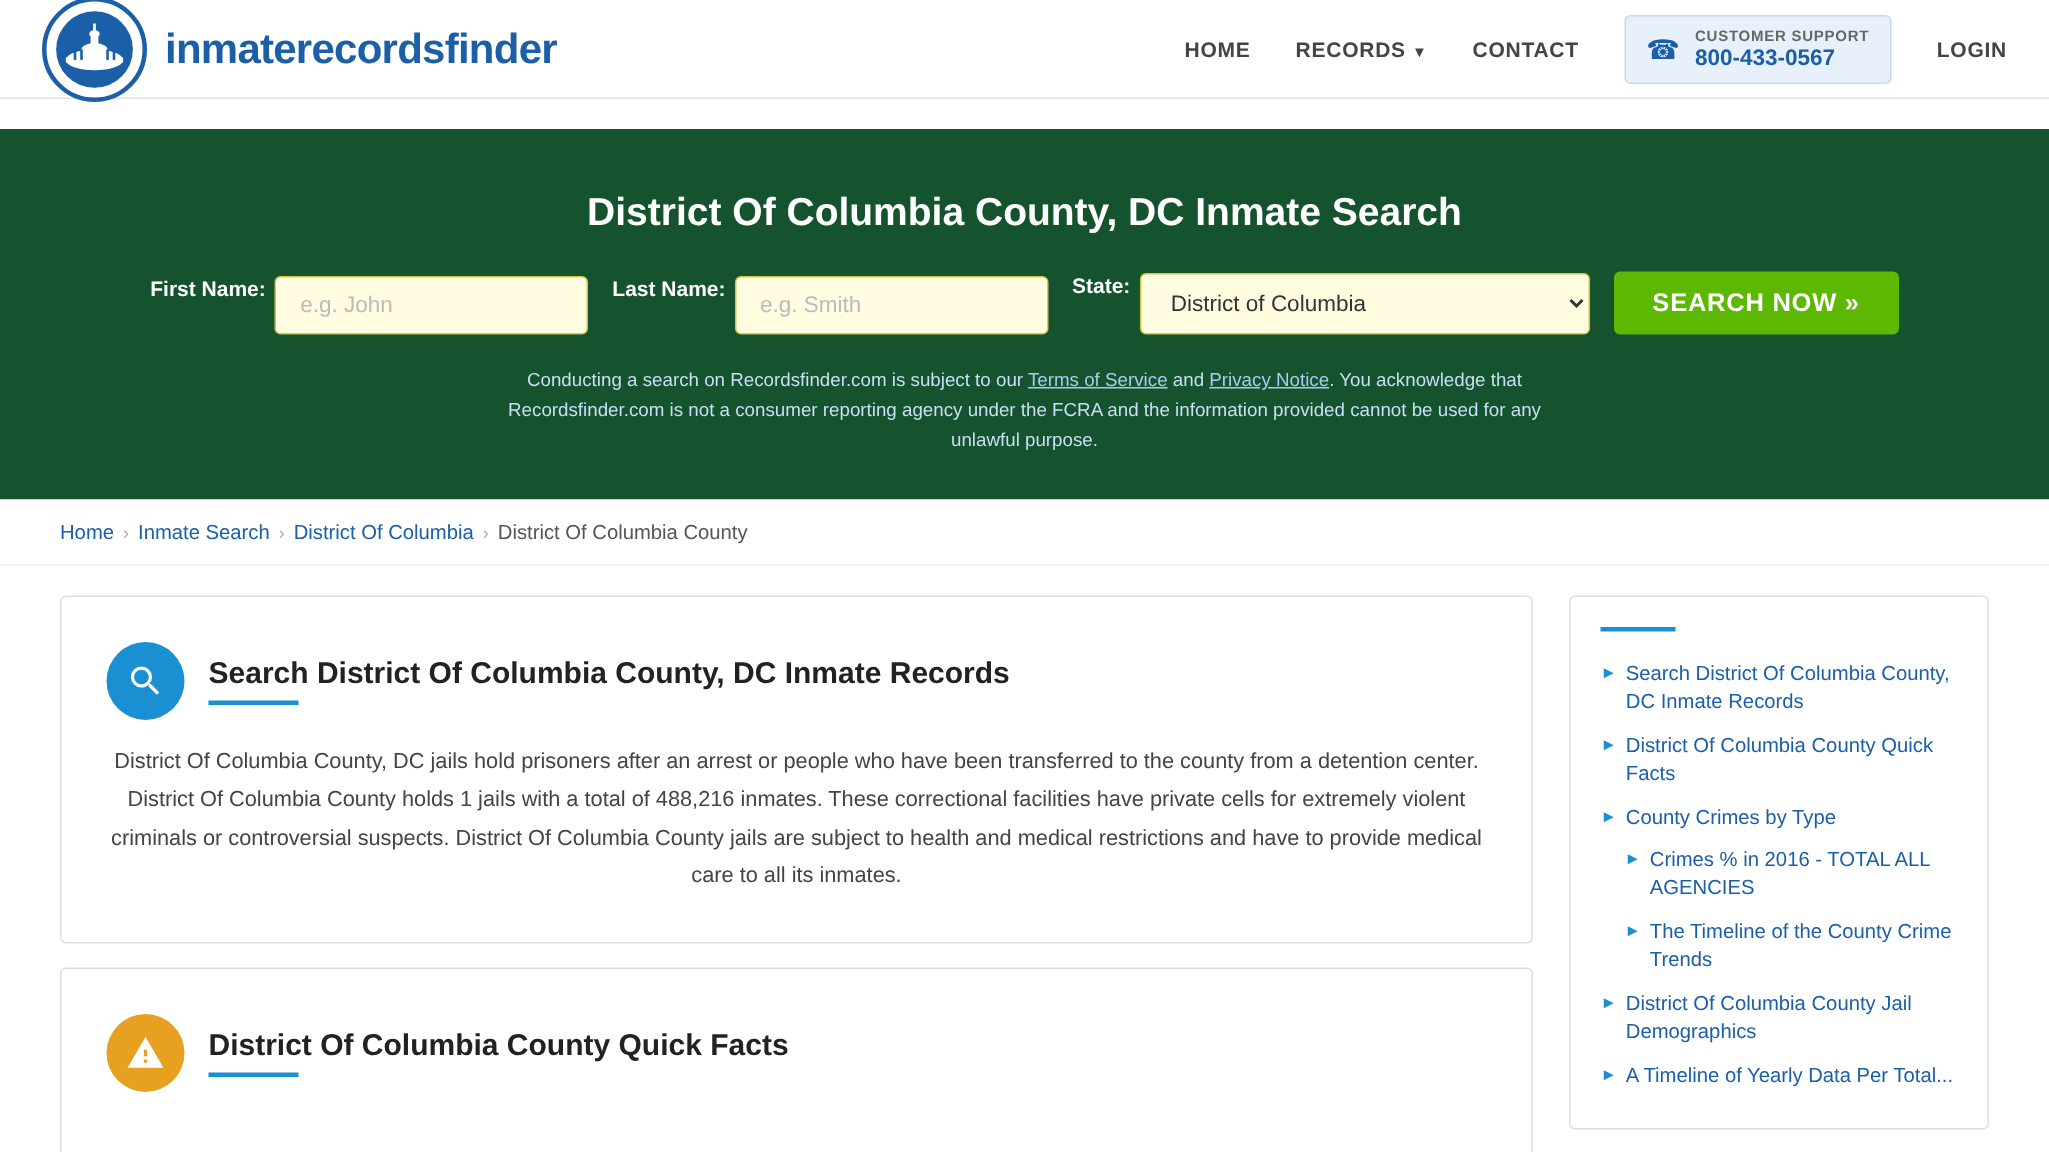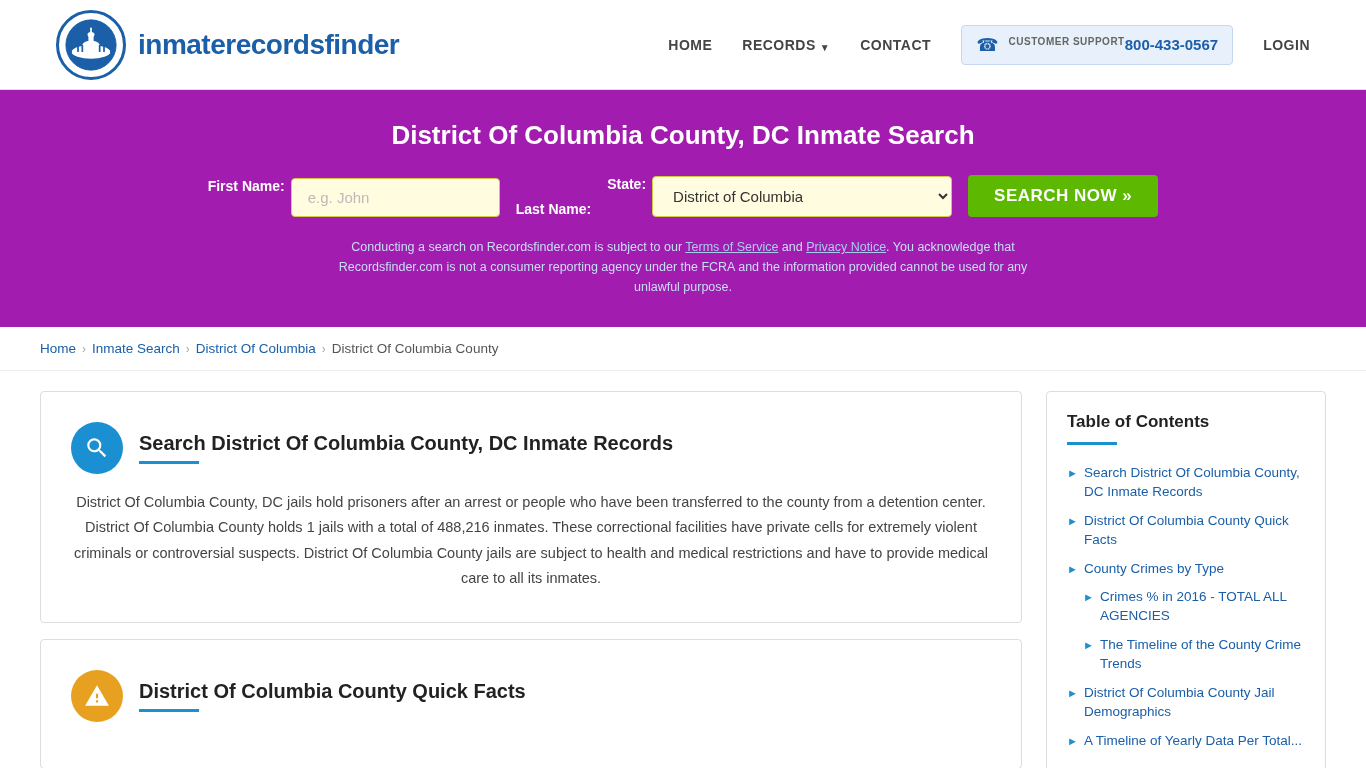--- a/index.html
+++ b/index.html
@@ -2,25 +2,25 @@
 <html><head>
   <meta charset="utf-8">
   <style>
     * { margin: 0; padding: 0; box-sizing: border-box; }
     body { font-family: Arial, sans-serif; font-size: 14px; color: #333; background: #fff; }
 
     
     .header {
       background: #fff;
       border-bottom: 1px solid #e0e0e0;
-      padding: 10px 56px;
+      padding: 10px 28px;
       display: flex;
       align-items: center;
       justify-content: space-between;
-      height: 90px;
+      height: 66px;
     }
     .logo-area {
       display: flex;
       align-items: center;
       gap: 12px;
     }
     .logo-circle {
       width: 70px;
       height: 70px;
       border-radius: 50%;
@@ -73,40 +73,41 @@
       display: flex;
       align-items: center;
       gap: 10px;
     }
     .support-icon {
       color: #1a5fa8;
       font-size: 18px;
     }
     .support-text {
       display: flex;
-      flex-direction: row;
+      flex-direction: column;
     }
     .support-label {
       font-size: 10px;
       color: #666;
       text-transform: uppercase;
       font-weight: 600;
       letter-spacing: 0.5px;
     }
     .support-number {
       font-size: 15px;
       font-weight: 700;
       color: #1a5fa8;
     }
 
     
     .search-banner {
-      background: #a21caf;
-      padding: 30px 40px 30px;
+      background: #14532d;
+      padding: 40px 40px 30px;
       text-align: center;
+      margin-top: 20px;
     }
     .search-banner h1 {
       color: #fff;
       font-size: 26px;
       font-weight: 700;
       margin-bottom: 24px;
     }
     .search-form {
       display: flex;
       align-items: flex-end;
@@ -356,20 +357,21 @@
 
 <section class="search-banner">
   <h1>District Of Columbia County, DC Inmate Search</h1>
   <div class="search-form">
     <div class="form-field">
       <label class="form-label">First Name:</label>
       <input class="form-input" type="text" placeholder="e.g. John" style="">
     </div>
     <div class="form-field">
       <label class="form-label">Last Name:</label>
+      <input class="form-input" type="text" placeholder="e.g. Smith" style="">
     </div>
     <div class="form-field">
       <label class="form-label">State:</label>
       <select class="form-select">
         <option>District of Columbia</option>
       </select>
     </div>
     <button class="search-btn">SEARCH NOW »</button>
   </div>
   <p class="disclaimer">
@@ -417,21 +419,20 @@
           <div class="card-title">District Of Columbia County Quick Facts</div>
           <div class="card-title-underline"></div>
         </div>
       </div>
     </div>
 
   </div>
 
   <div class="right-col">
     <div class="toc-card">
-      <div class="toc-title">Table of Contents</div>
       <div class="toc-divider"></div>
 
       <div class="toc-item">
         <span class="toc-chevron">►</span>
         <a href="#">Search District Of Columbia County, DC Inmate Records</a>
       </div>
       <div class="toc-item">
         <span class="toc-chevron">►</span>
         <a href="#">District Of Columbia County Quick Facts</a>
       </div>

